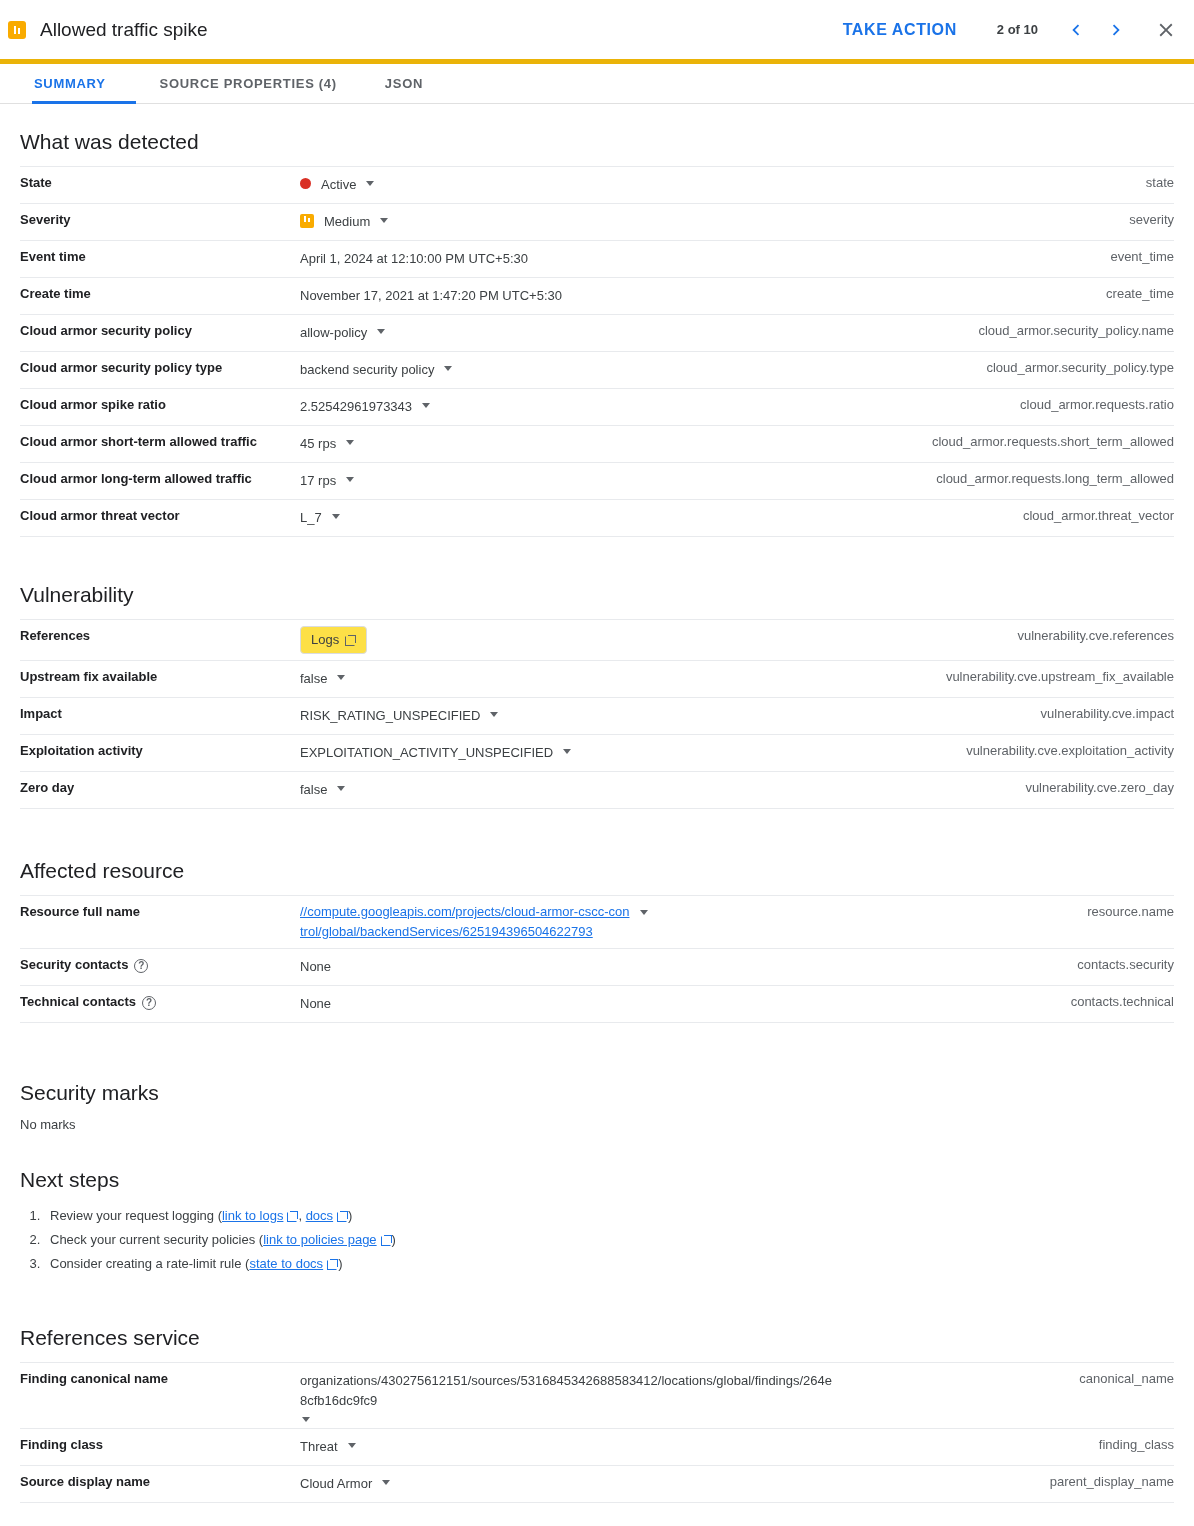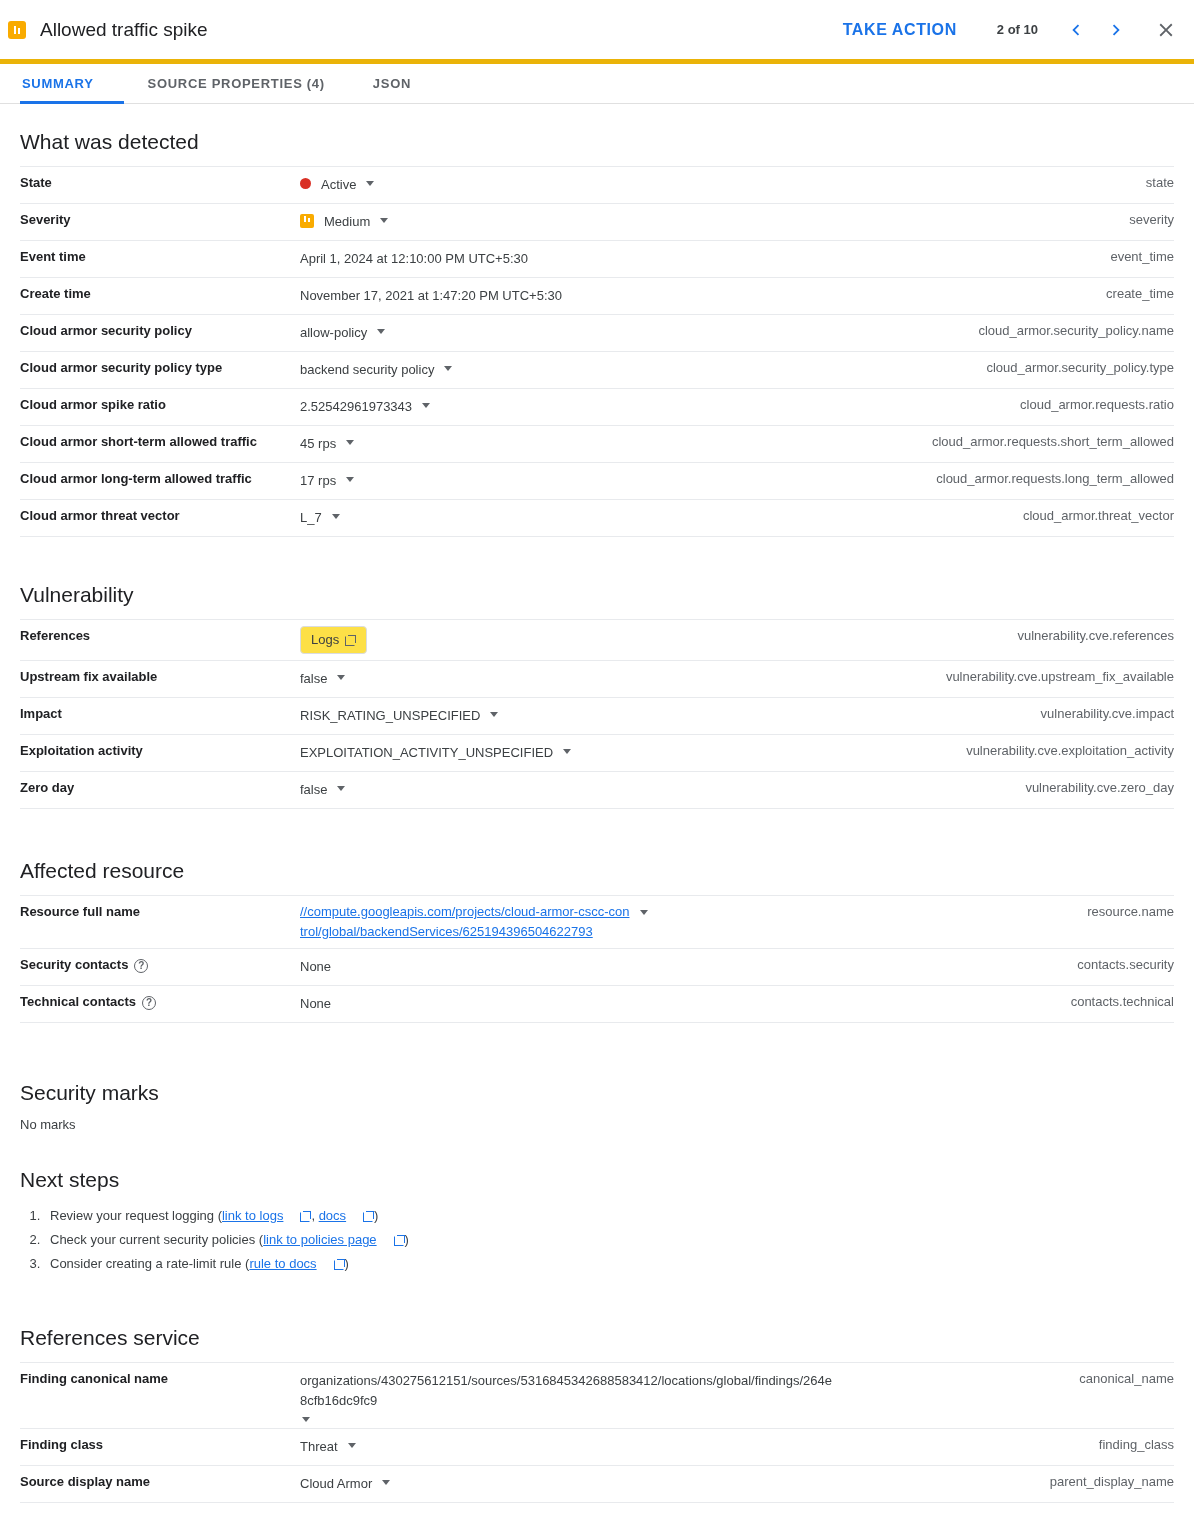--- a/index.html
+++ b/index.html
@@ -82,21 +82,21 @@
     cursor: pointer;
     color: #1a73e8;
   }
   .icon-btn.close { color: #5f6368; margin-left: 10px; }
   .icon-btn svg { display: block; }
 
   
   .tabs {
     display: flex;
     border-bottom: 1px solid #e0e0e0;
-    padding: 0 20px;
+    padding: 0 32px;
     height: 40px;
   }
   .tab {
     font-size: 13px;
     letter-spacing: .7px;
     font-weight: 600;
     color: #5f6368;
     padding: 0 24px;
     height: 40px;
     line-height: 40px;
@@ -253,21 +253,21 @@
 
   ol.next-steps {
     margin: 10px 0 0 0;
     padding-left: 24px;
     font-size: 13px;
     color: #3c4043;
     line-height: 24px;
   }
   ol.next-steps li { padding-left: 6px; }
   ol.next-steps a { color: #1a73e8; text-decoration: underline; }
-  .inline-ext { display: inline-flex; align-items: center; gap: 17px; justify-content: space-between; }
+  .inline-ext { display: inline-flex; align-items: center; gap: 4px; justify-content: space-between; }
 
   .wrapval { white-space: normal; word-break: break-all; }
 </style>
 </head>
 <body>
 
 <div class="header">
   <span class="sev-chip">
       <span class="bars"></span>
     </span>
@@ -522,21 +522,21 @@
         </a><span>)</span>
     </li>
     <li>
       <span>Check your current security policies (</span><a href="#" class="inline-ext">
           <span>link to policies page</span>
           <span class="ext"></span>
         </a><span>)</span>
     </li>
     <li>
       <span>Consider creating a rate-limit rule (</span><a href="#" class="inline-ext">
-          <span>rule to docs</span>
+          <span>state to docs</span>
           <span class="ext"></span>
         </a><span>)</span>
     </li>
   </ol>
 
   <h2 class="section" style="margin-top:50px">References service</h2>
   <table class="props">
     <tbody>
         <tr>
       <td class="k">Finding canonical name</td>

